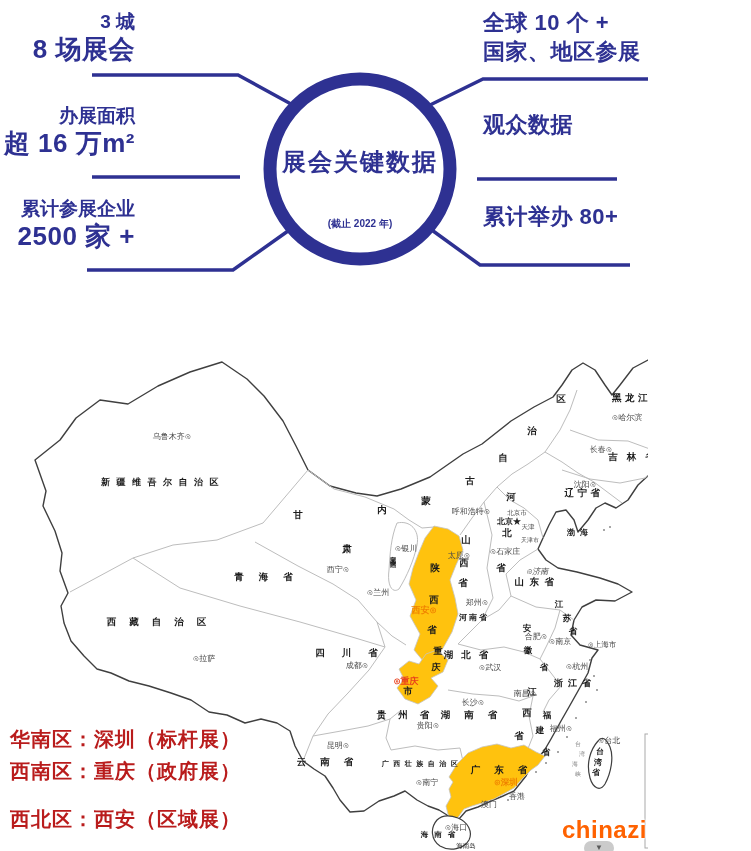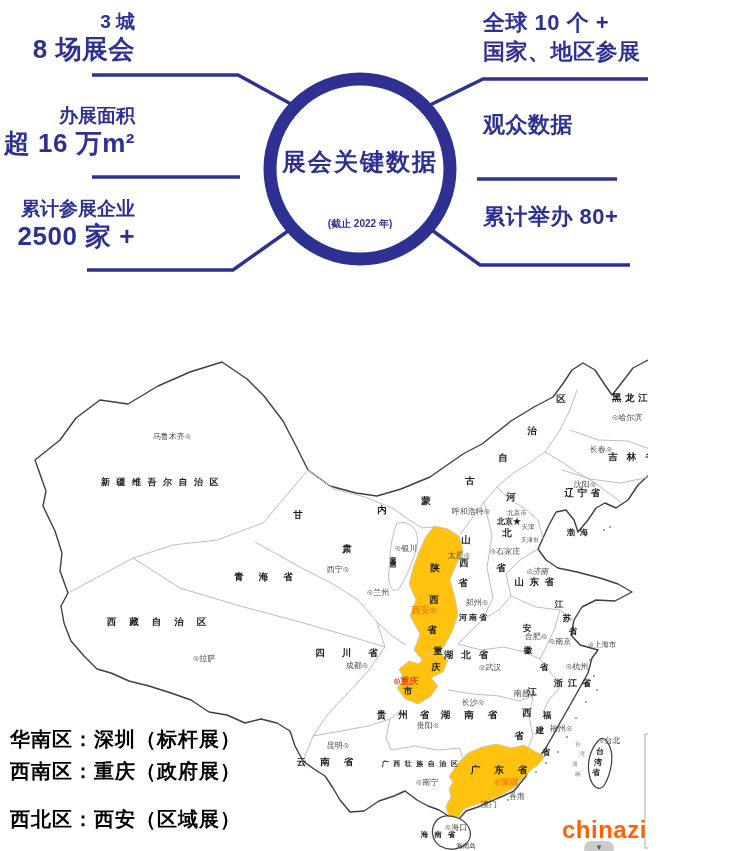--- a/index.html
+++ b/index.html
@@ -25,21 +25,21 @@
   .cl{font-size:8px;color:#4a4a4a;}
   .cl.hl-orange{color:#f08300;font-weight:bold;font-size:9px;}
   .cl.hl-red{color:#e8401c;font-weight:bold;font-size:9px;}
   .tiny{font-size:6.5px;}
   .strait{font-size:6px;color:#8a8a8a;font-weight:normal;}
   .pv{position:absolute;transform:translateX(-50%);writing-mode:vertical-rl;text-orientation:upright;
       font-size:6.3px;color:#1b1b1b;letter-spacing:1px;line-height:1;}
   .inset-label{position:absolute;transform:translate(-50%,-50%);font-size:7px;font-weight:bold;color:#333;}
 
   
-  .legend-line{position:absolute;left:10px;font-size:20px;font-weight:bold;color:#000000;
+  .legend-line{position:absolute;left:10px;font-size:20px;font-weight:bold;color:#b91c1c;
       letter-spacing:1px;white-space:nowrap;}
 
   
   .watermark{position:absolute;left:562px;top:816px;font-size:24px;font-weight:bold;white-space:nowrap;
       text-shadow:0 0 3px #fff,0 0 3px #fff,0 0 2px #fff;letter-spacing:0.5px;}
   .watermark .brand{color:#ff6200;}
   .watermark .tld{color:#141414;}
 
   .scroll-pill{position:absolute;left:584px;top:841px;width:30px;height:14px;background:#cbcbcb;
       border-radius:7px;display:flex;align-items:center;justify-content:center;

